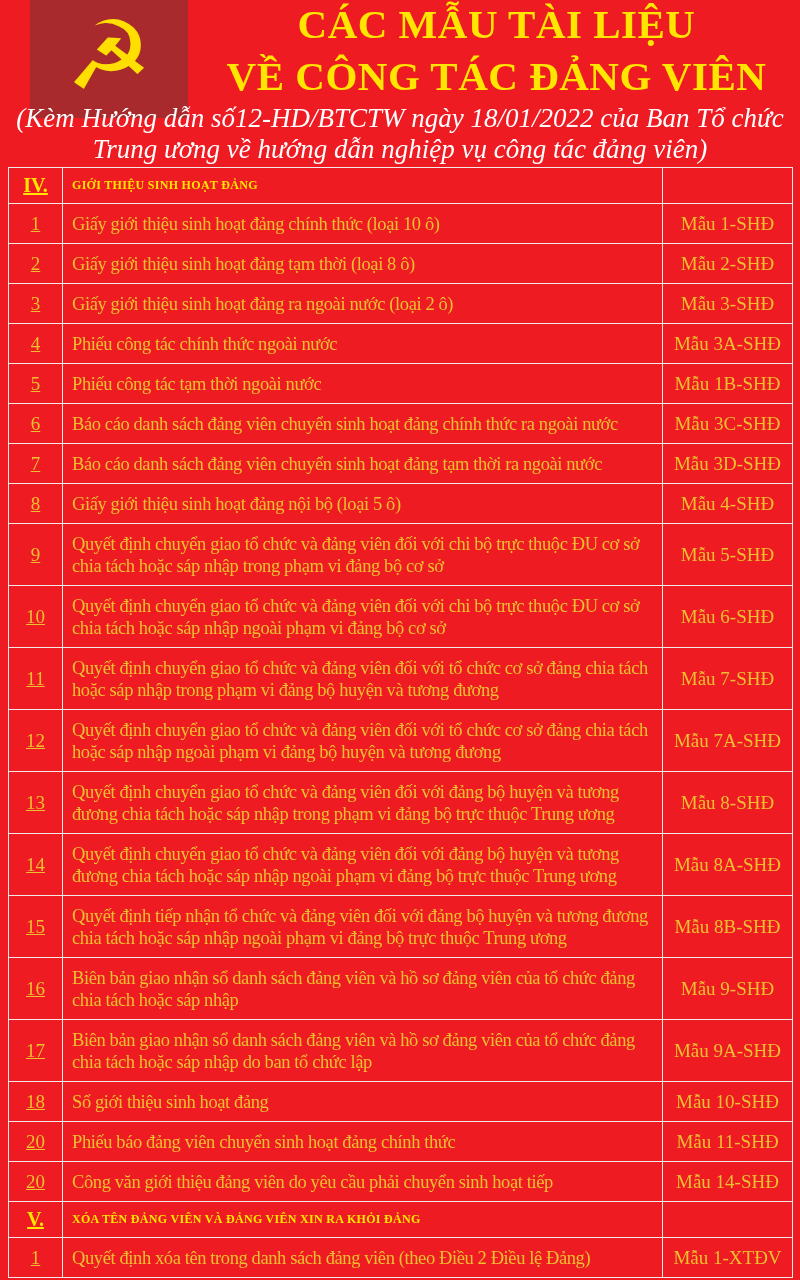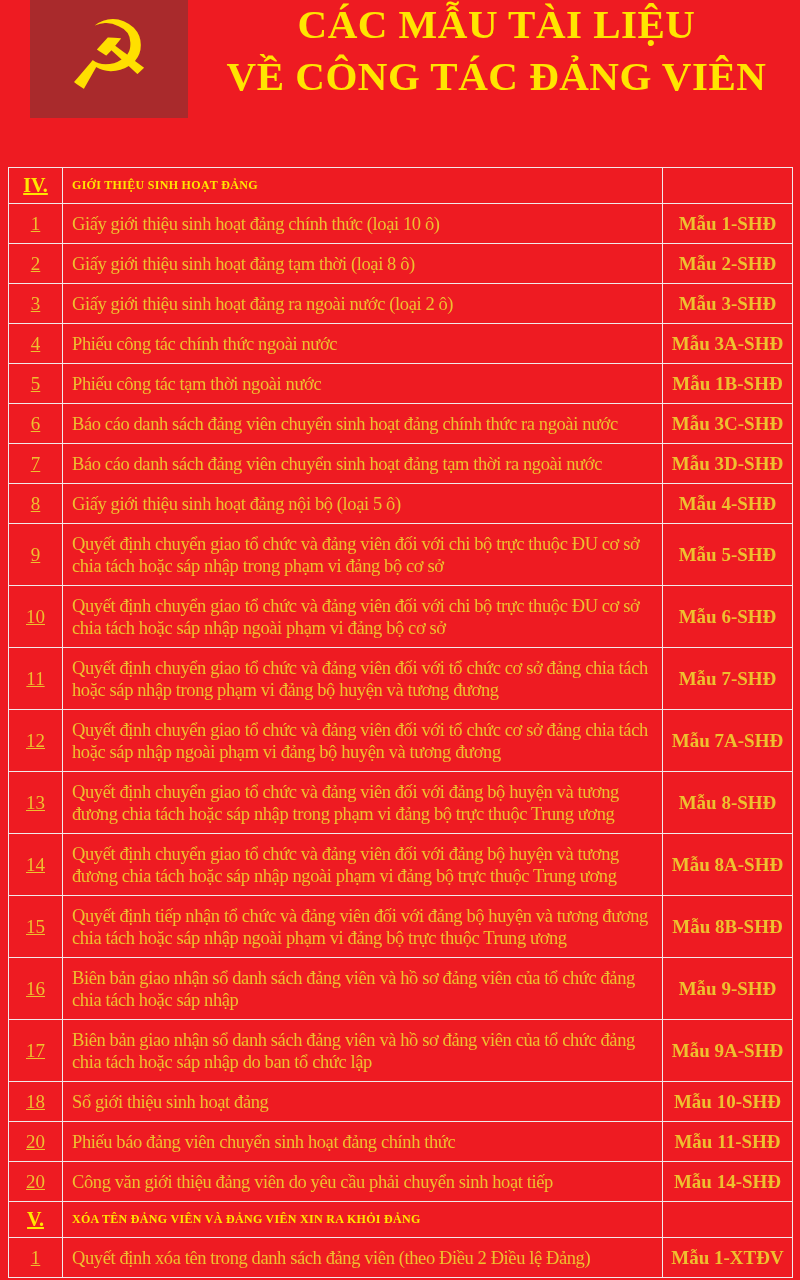--- a/index.html
+++ b/index.html
@@ -70,21 +70,20 @@
     line-height: 22px;
     letter-spacing: -0.4px;
     padding: 8.5px 6px 8.5px 9px;
   }
   .cell-form {
     text-align: center;
     color: #eec02f;
     font-size: 19px;
     white-space: nowrap;
     padding: 8.5px 2px;
-    font-weight: bold;
   }
   tr.section-row td {
     color: #ffe500;
     font-weight: bold;
     padding-top: 5px;
     padding-bottom: 5px;
   }
   tr.section-row .cell-num  { font-size: 20px; }
   tr.section-row .cell-desc { font-size: 12px; line-height: 25px; letter-spacing: 0.3px; }
 </style>
@@ -93,20 +92,24 @@
 
 <div class="page">
 
   <div class="header">
     <div class="emblem">
       <span class="hs-glyph">☭</span>
     </div>
     <div class="title">
       <div>CÁC MẪU TÀI LIỆU</div>
       <div>VỀ CÔNG TÁC ĐẢNG VIÊN</div>
+    </div>
+    <div class="subtitle">
+      <div>(Kèm Hướng dẫn số12-HD/BTCTW ngày 18/01/2022 của Ban Tổ chức</div>
+      <div>Trung ương về hướng dẫn nghiệp vụ công tác đảng viên)</div>
     </div>
   </div>
 
   <table class="forms">
     <colgroup>
       <col style="width:54px">
       <col style="width:600px">
       <col style="width:130px">
     </colgroup>
     <tbody>

